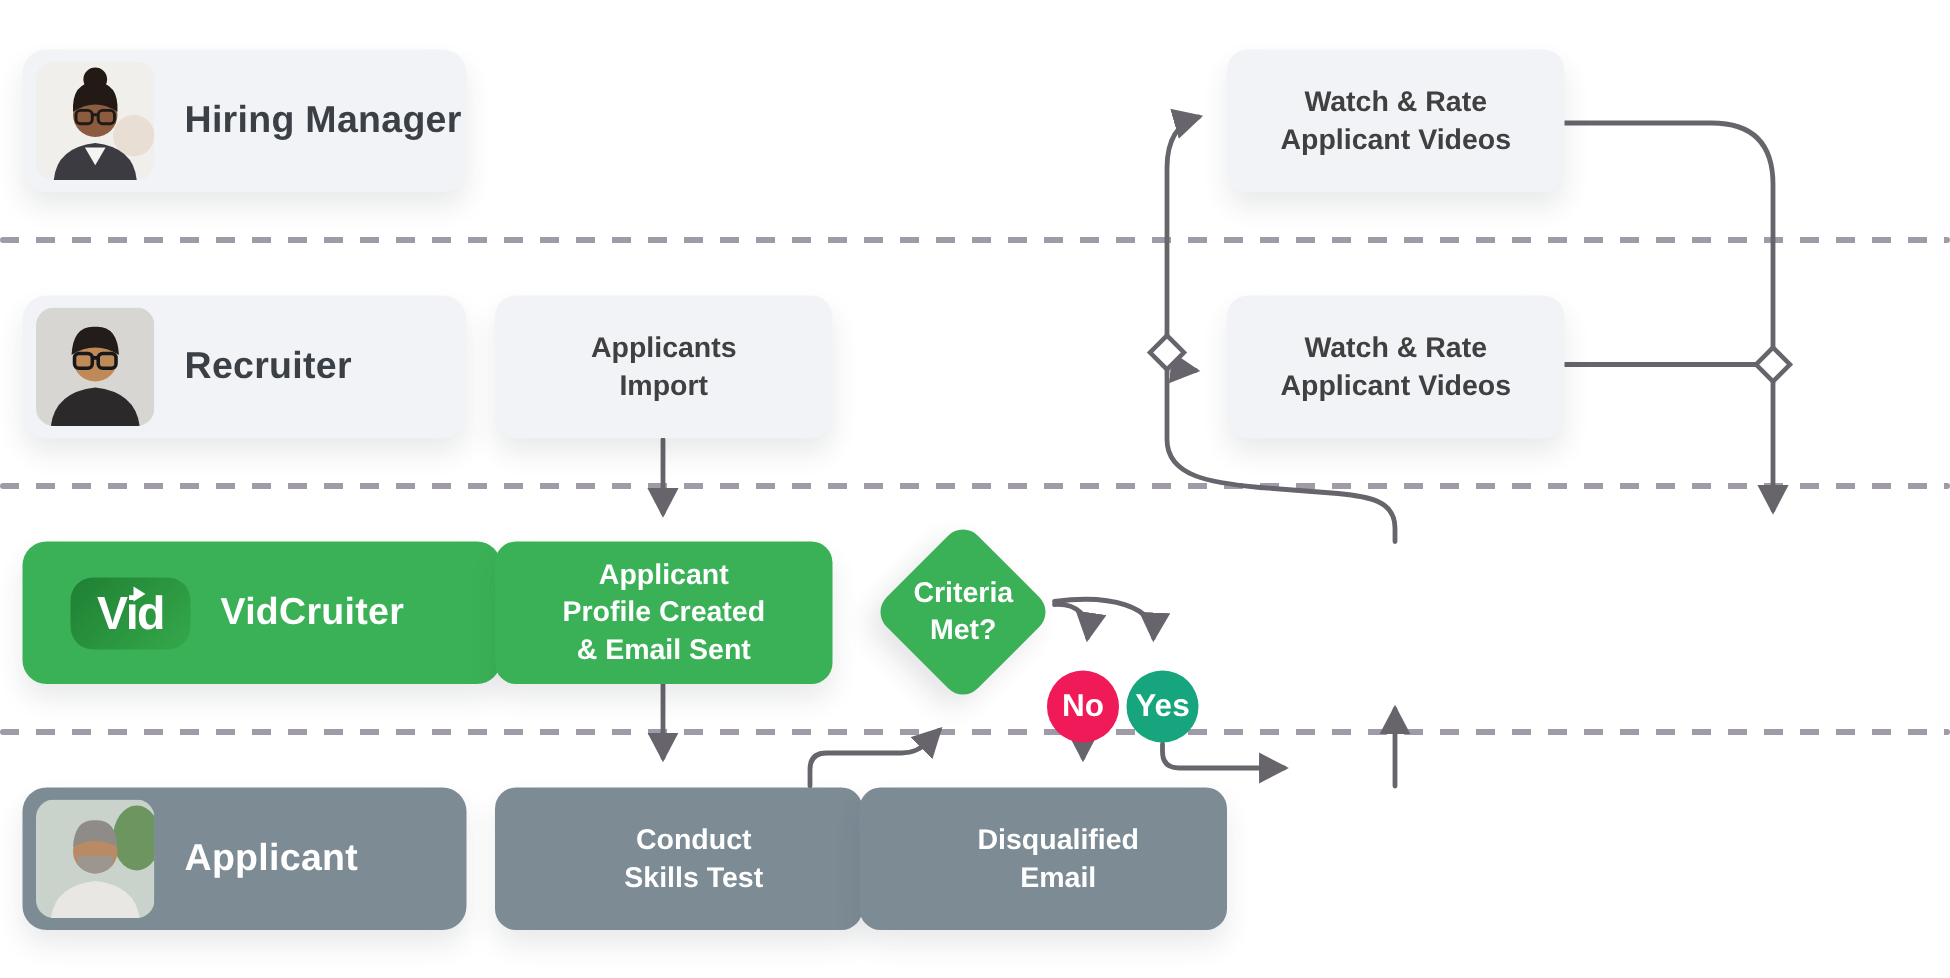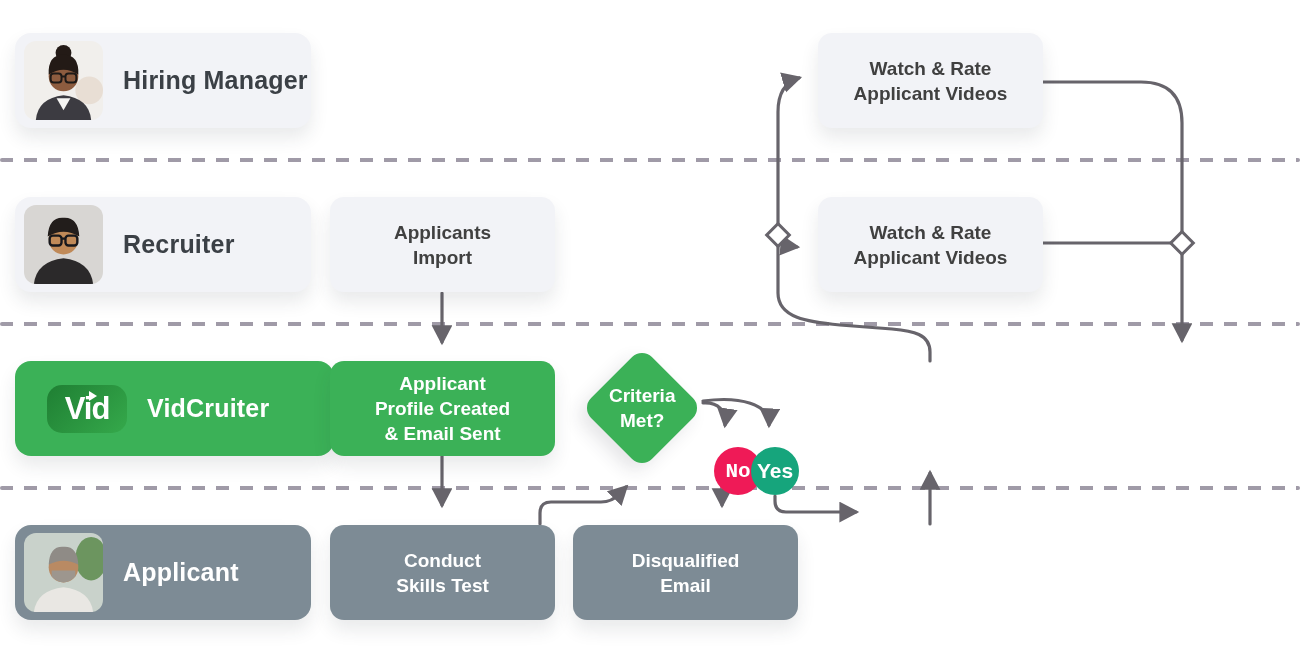--- a/index.html
+++ b/index.html
@@ -37,37 +37,37 @@
     border-left:8px solid #ffffff;
   }
   .node{
     position:absolute;width:225px;height:95px;border-radius:14px;z-index:2;
     display:flex;align-items:center;justify-content:center;text-align:center;
     font-size:19px;line-height:25px;font-weight:600;white-space:pre-line;
     box-shadow:0 10px 18px rgba(40,45,60,.10);
   }
   .node.light{background:#f2f3f7;color:#404040;}
   .node.green{background:#3bb157;color:#ffffff;}
-  .node.gray{background:#7d8b95;color:#ffffff;}
+  .node.gray{background:#7d8b95;color:#ffffff;padding-left:20px;}
   .diamond{
     position:absolute;left:599px;top:365px;width:86px;height:86px;z-index:2;
     background:#3bb157;border-radius:14px;transform:rotate(45deg);
     box-shadow:0 10px 18px rgba(40,45,60,.12);
     display:flex;align-items:center;justify-content:center;
   }
   .diamond-text{
     transform:rotate(-45deg);color:#fff;font-size:19px;line-height:25px;
     font-weight:600;text-align:center;white-space:pre-line;
   }
   .badge{
     position:absolute;width:48px;height:48px;border-radius:50%;z-index:3;
     display:flex;align-items:center;justify-content:center;
     color:#fff;font-size:21px;font-weight:600;
   }
-  .badge.no{left:714px;top:447px;background:#ef1a57;font-family:Liberation Mono, monospace;}
+  .badge.no{left:698px;top:447px;background:#ef1a57;}
   .badge.yes{left:751px;top:447px;background:#16a57c;}
 </style>
 </head>
 <body>
 
 <div id="canvas">
 
   <div class="divider" style="top:158px"></div>
   <div class="divider" style="top:322px"></div>
   <div class="divider" style="top:486px"></div>

